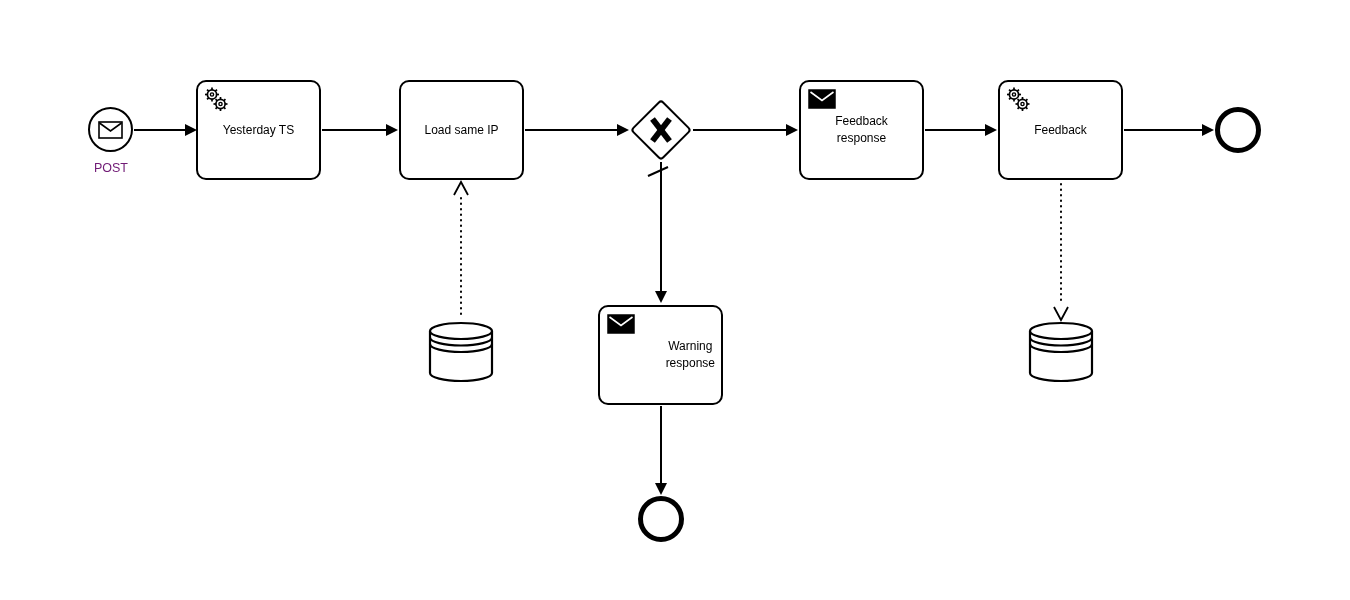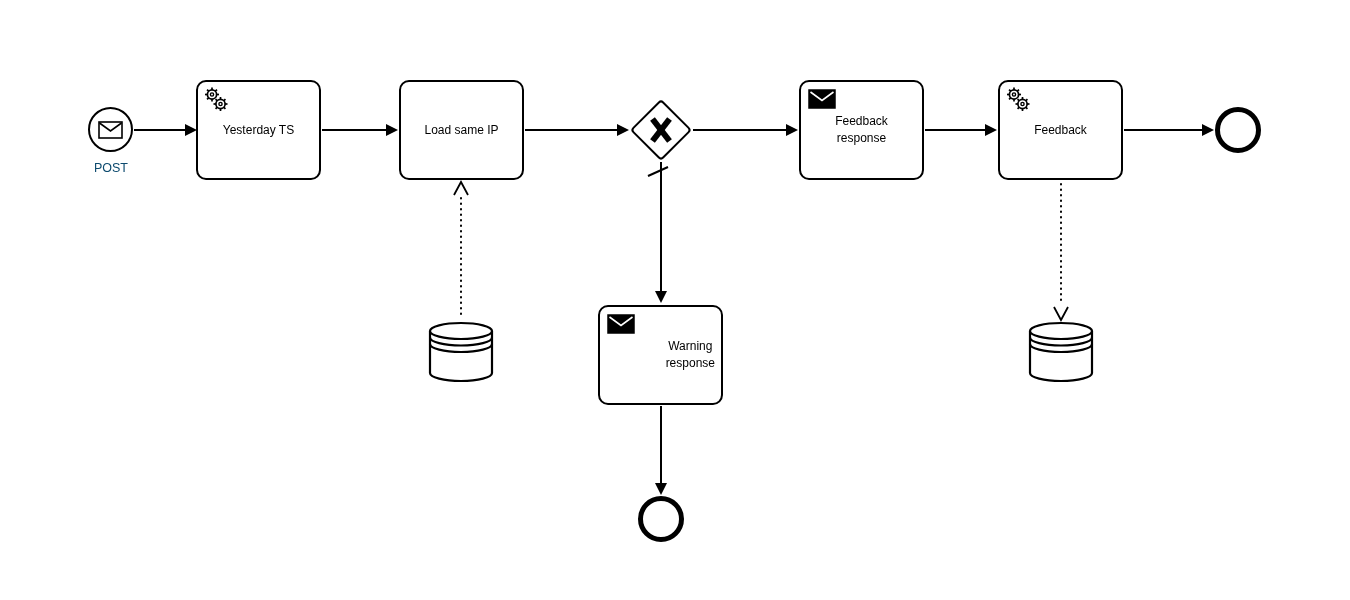--- a/index.html
+++ b/index.html
@@ -28,21 +28,21 @@
   .end-event { width:46px; height:46px; border:5px solid #000; }
   .gateway-wrap { position:absolute; width:62px; height:62px; }
   .gateway-diamond {
     position:absolute; left:9px; top:9px; width:44px; height:44px;
     box-sizing:border-box; border:2px solid #000; background:#fff;
     transform:rotate(45deg); border-radius:4px;
   }
   .gateway-marker { position:absolute; left:0; top:0; }
   .datastore { position:absolute; }
   .node-label {
-    position:absolute; font-size:12.5px; text-align:center; color:#0c4a6e;
+    position:absolute; font-size:12.5px; text-align:center; color:#701a75;
   }
   #defs-svg { position:absolute; width:0; height:0; overflow:hidden; }
 </style>
 </head>
 <body>
 
 <svg id="defs-svg" aria-hidden="true">
   <defs>
     <g id="gear">
       <g stroke="#000" stroke-width="1.7">

